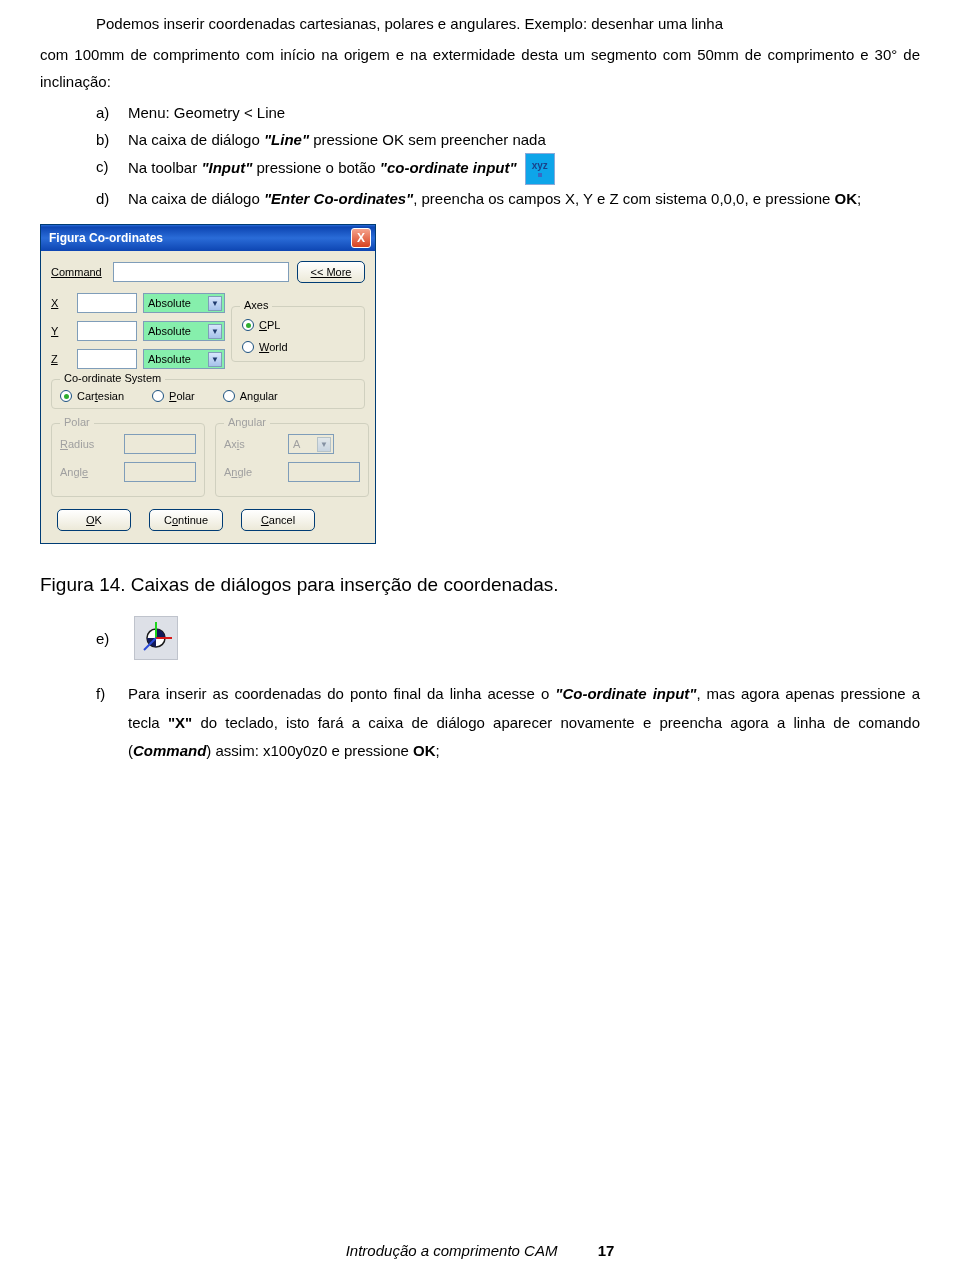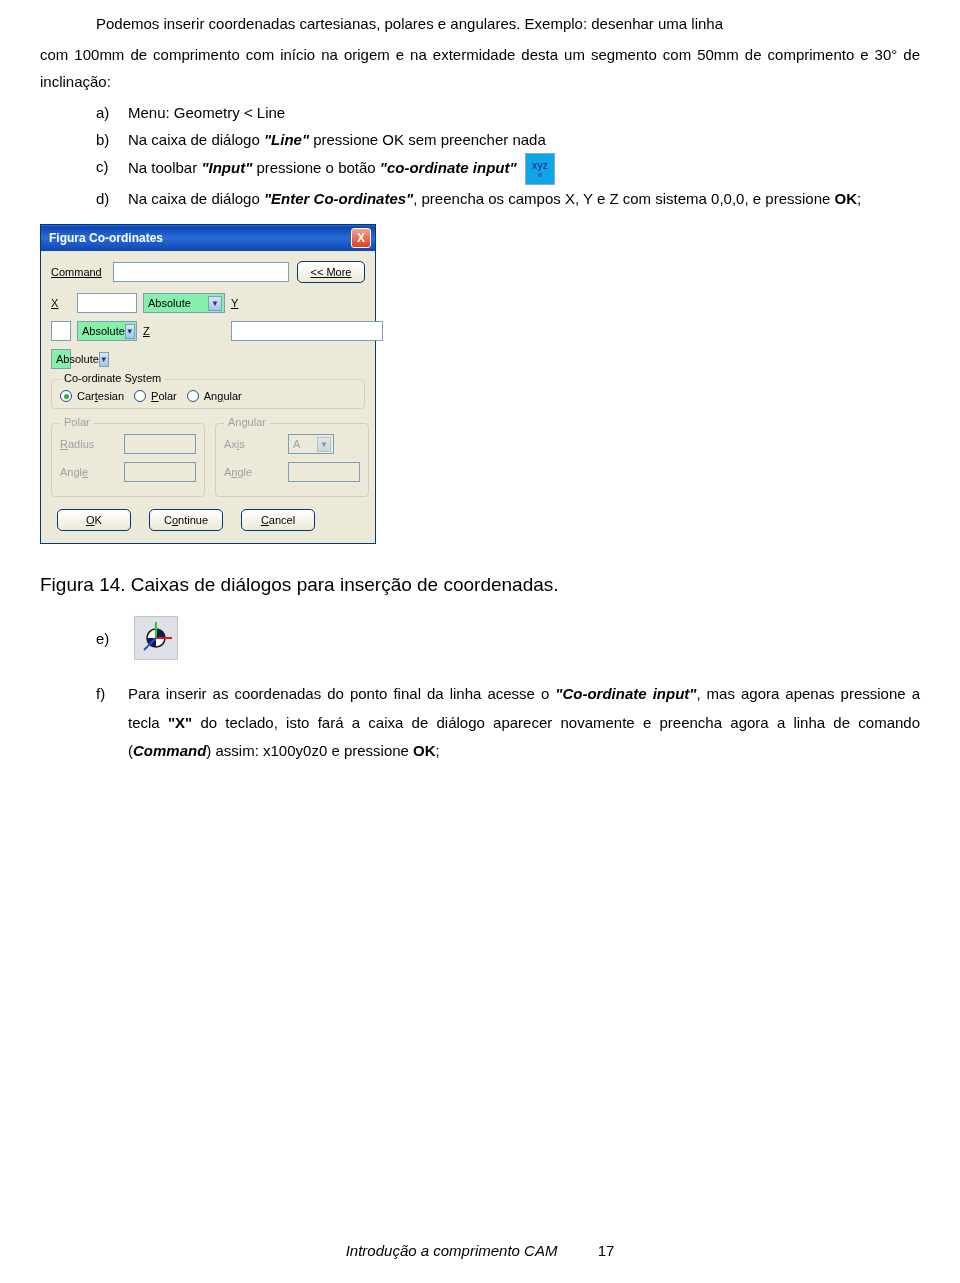--- a/index.html
+++ b/index.html
@@ -127,21 +127,21 @@
     margin-top: 6px;
   }
   .groupbox .legend {
     position: absolute;
     top: -8px; left: 8px;
     background: #ece9d8;
     padding: 0 4px;
     font-size: 11px;
   }
   .groupbox.dim .legend { color: #a0a0a0; }
-  .radio-row { display: flex; align-items: center; gap: 10px; }
+  .radio-row { display: flex; align-items: center; gap: 28px; }
   .radio-item { display: flex; align-items: center; gap: 5px; }
   .radio-outer {
     width: 12px; height: 12px; border-radius: 50%;
     border: 1px solid #1c5180; background: #fff;
     display: flex; align-items: center; justify-content: center;
   }
   .radio-dot { width: 5px; height: 5px; border-radius: 50%; background: #2fae2f; }
 
   .cmd-row { display: flex; align-items: center; gap: 8px; margin-bottom: 10px; }
   .cmd-input { flex: 1; }
@@ -178,21 +178,21 @@
   }
 
   .footer {
     position: absolute;
     bottom: 24px;
     left: 0; right: 0;
     text-align: center;
     font-style: italic;
     font-size: 15px;
   }
-  .footer .pn { font-style: normal; margin-left: 36px; }
+  .footer .pn { font-style: normal; margin-left: 36px; font-weight: bold; }
 </style>
 </head>
 <body>
 
 <p class="para para-indent">Podemos inserir coordenadas cartesianas, polares e angulares. Exemplo: desenhar uma linha</p>
 <p class="para">com 100mm de comprimento com início na origem e na extermidade desta um segmento com 50mm de comprimento e 30° de inclinação:</p>
 
 <div class="list-area">
   <div class="list-row">
     <span class="list-label">a)</span>
@@ -238,20 +238,35 @@
     </div>
 
     <div class="xyz-grid">
       <span><u>X</u></span>
       <input class="input" style="">
       <div class="select">
           <span>Absolute</span>
           <span class="arrow">▼</span>
         </div>
 
+      <div class="groupbox axes-box">
+        <span class="legend">Axes</span>
+        <div class="axes-inner">
+          <div class="radio-item">
+            <span class="radio-outer">
+                <span class="radio-dot"></span>
+              </span>
+            <span><u>C</u>PL</span>
+          </div>
+          <div class="radio-item">
+            <span class="radio-outer"></span>
+            <span><u>W</u>orld</span>
+          </div>
+        </div>
+      </div>
 
       <span><u>Y</u></span>
       <input class="input" style="">
       <div class="select">
           <span>Absolute</span>
           <span class="arrow">▼</span>
         </div>
 
       <span><u>Z</u></span>
       <input class="input" style="">

